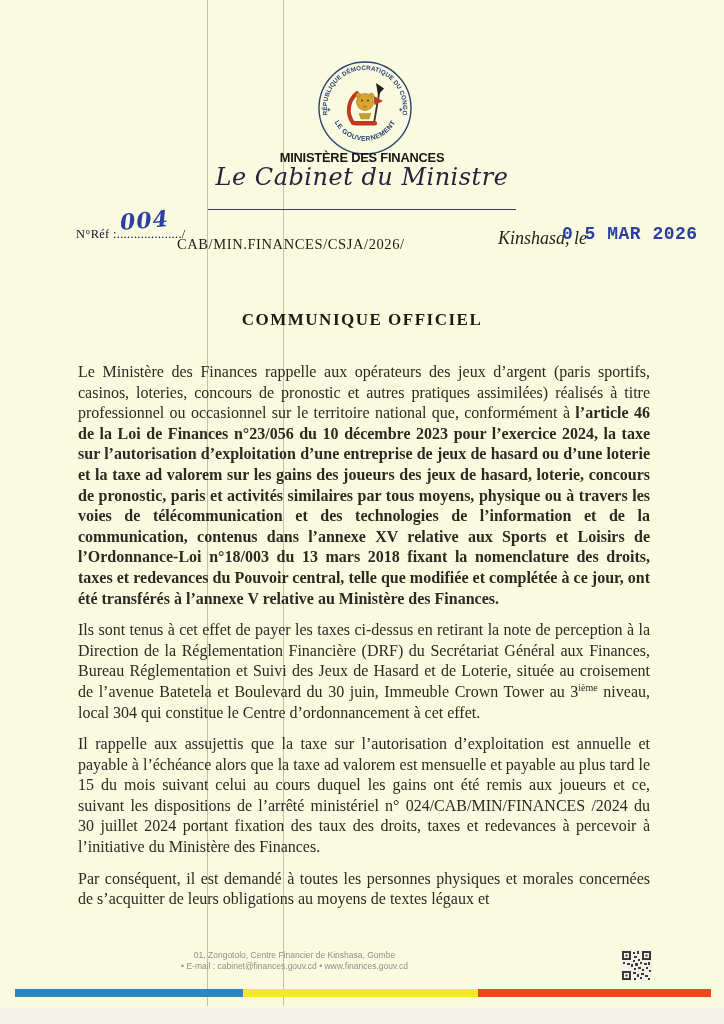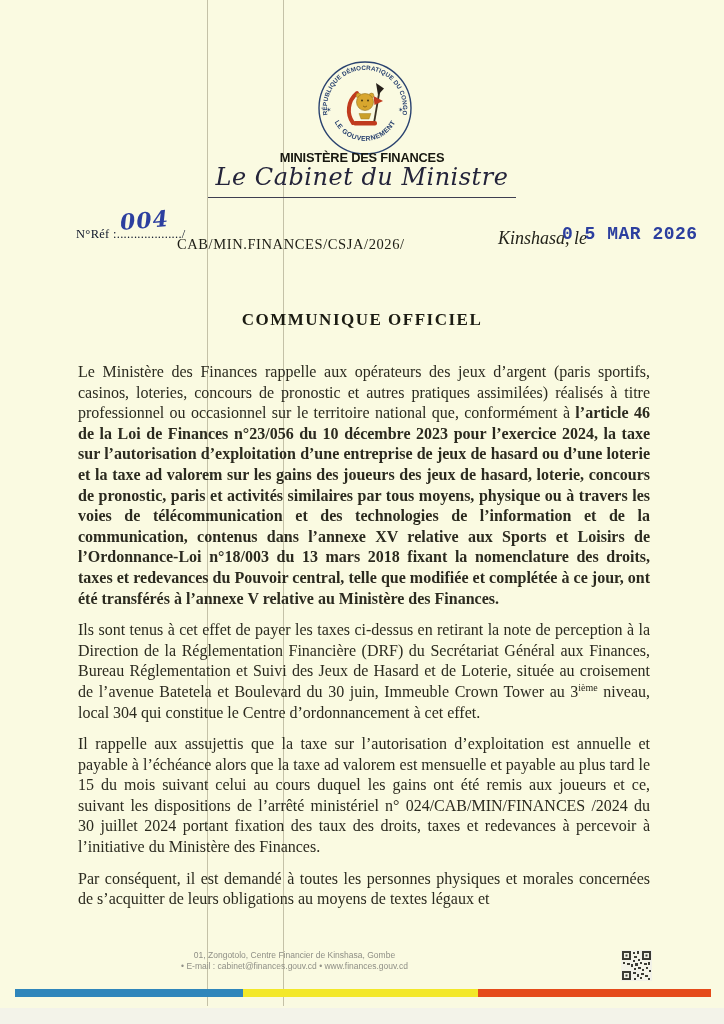--- a/index.html
+++ b/index.html
@@ -15,21 +15,21 @@
   .seal{position:absolute;left:317px;top:60px;width:96px;height:96px;}
 
   .ministry{
     position:absolute;left:0;top:150px;width:724px;text-align:center;
     font-family:"Liberation Sans",sans-serif;font-weight:bold;font-size:13.5px;
     letter-spacing:-.2px;color:#17170f;transform:scaleX(.95);
   }
   .cabinet-wrap{position:absolute;left:0;top:163px;width:724px;text-align:center;}
   .cabinet{
     display:inline-block;font-family:"DejaVu Serif",serif;font-style:italic;
-    font-size:24px;color:#24243a;padding:0 8px 6px 8px;
+    font-size:24px;color:#24243a;padding:0 8px 18px 8px;
     border-bottom:1.6px solid #3e3e50;letter-spacing:.5px;
   }
 
   .ref-label{position:absolute;left:76px;top:227px;font-size:12.5px;color:#0f172a;letter-spacing:.3px;}
   .ref-number{
     position:absolute;left:120px;top:207px;
     font-family:"DejaVu Serif",serif;font-style:italic;font-weight:bold;
     font-size:22px;color:#2c3f9f;transform:rotate(-5deg);letter-spacing:1px;
   }
   .ref-code{position:absolute;left:177px;top:236px;font-size:14.5px;color:#1d1d15;letter-spacing:.6px;}

